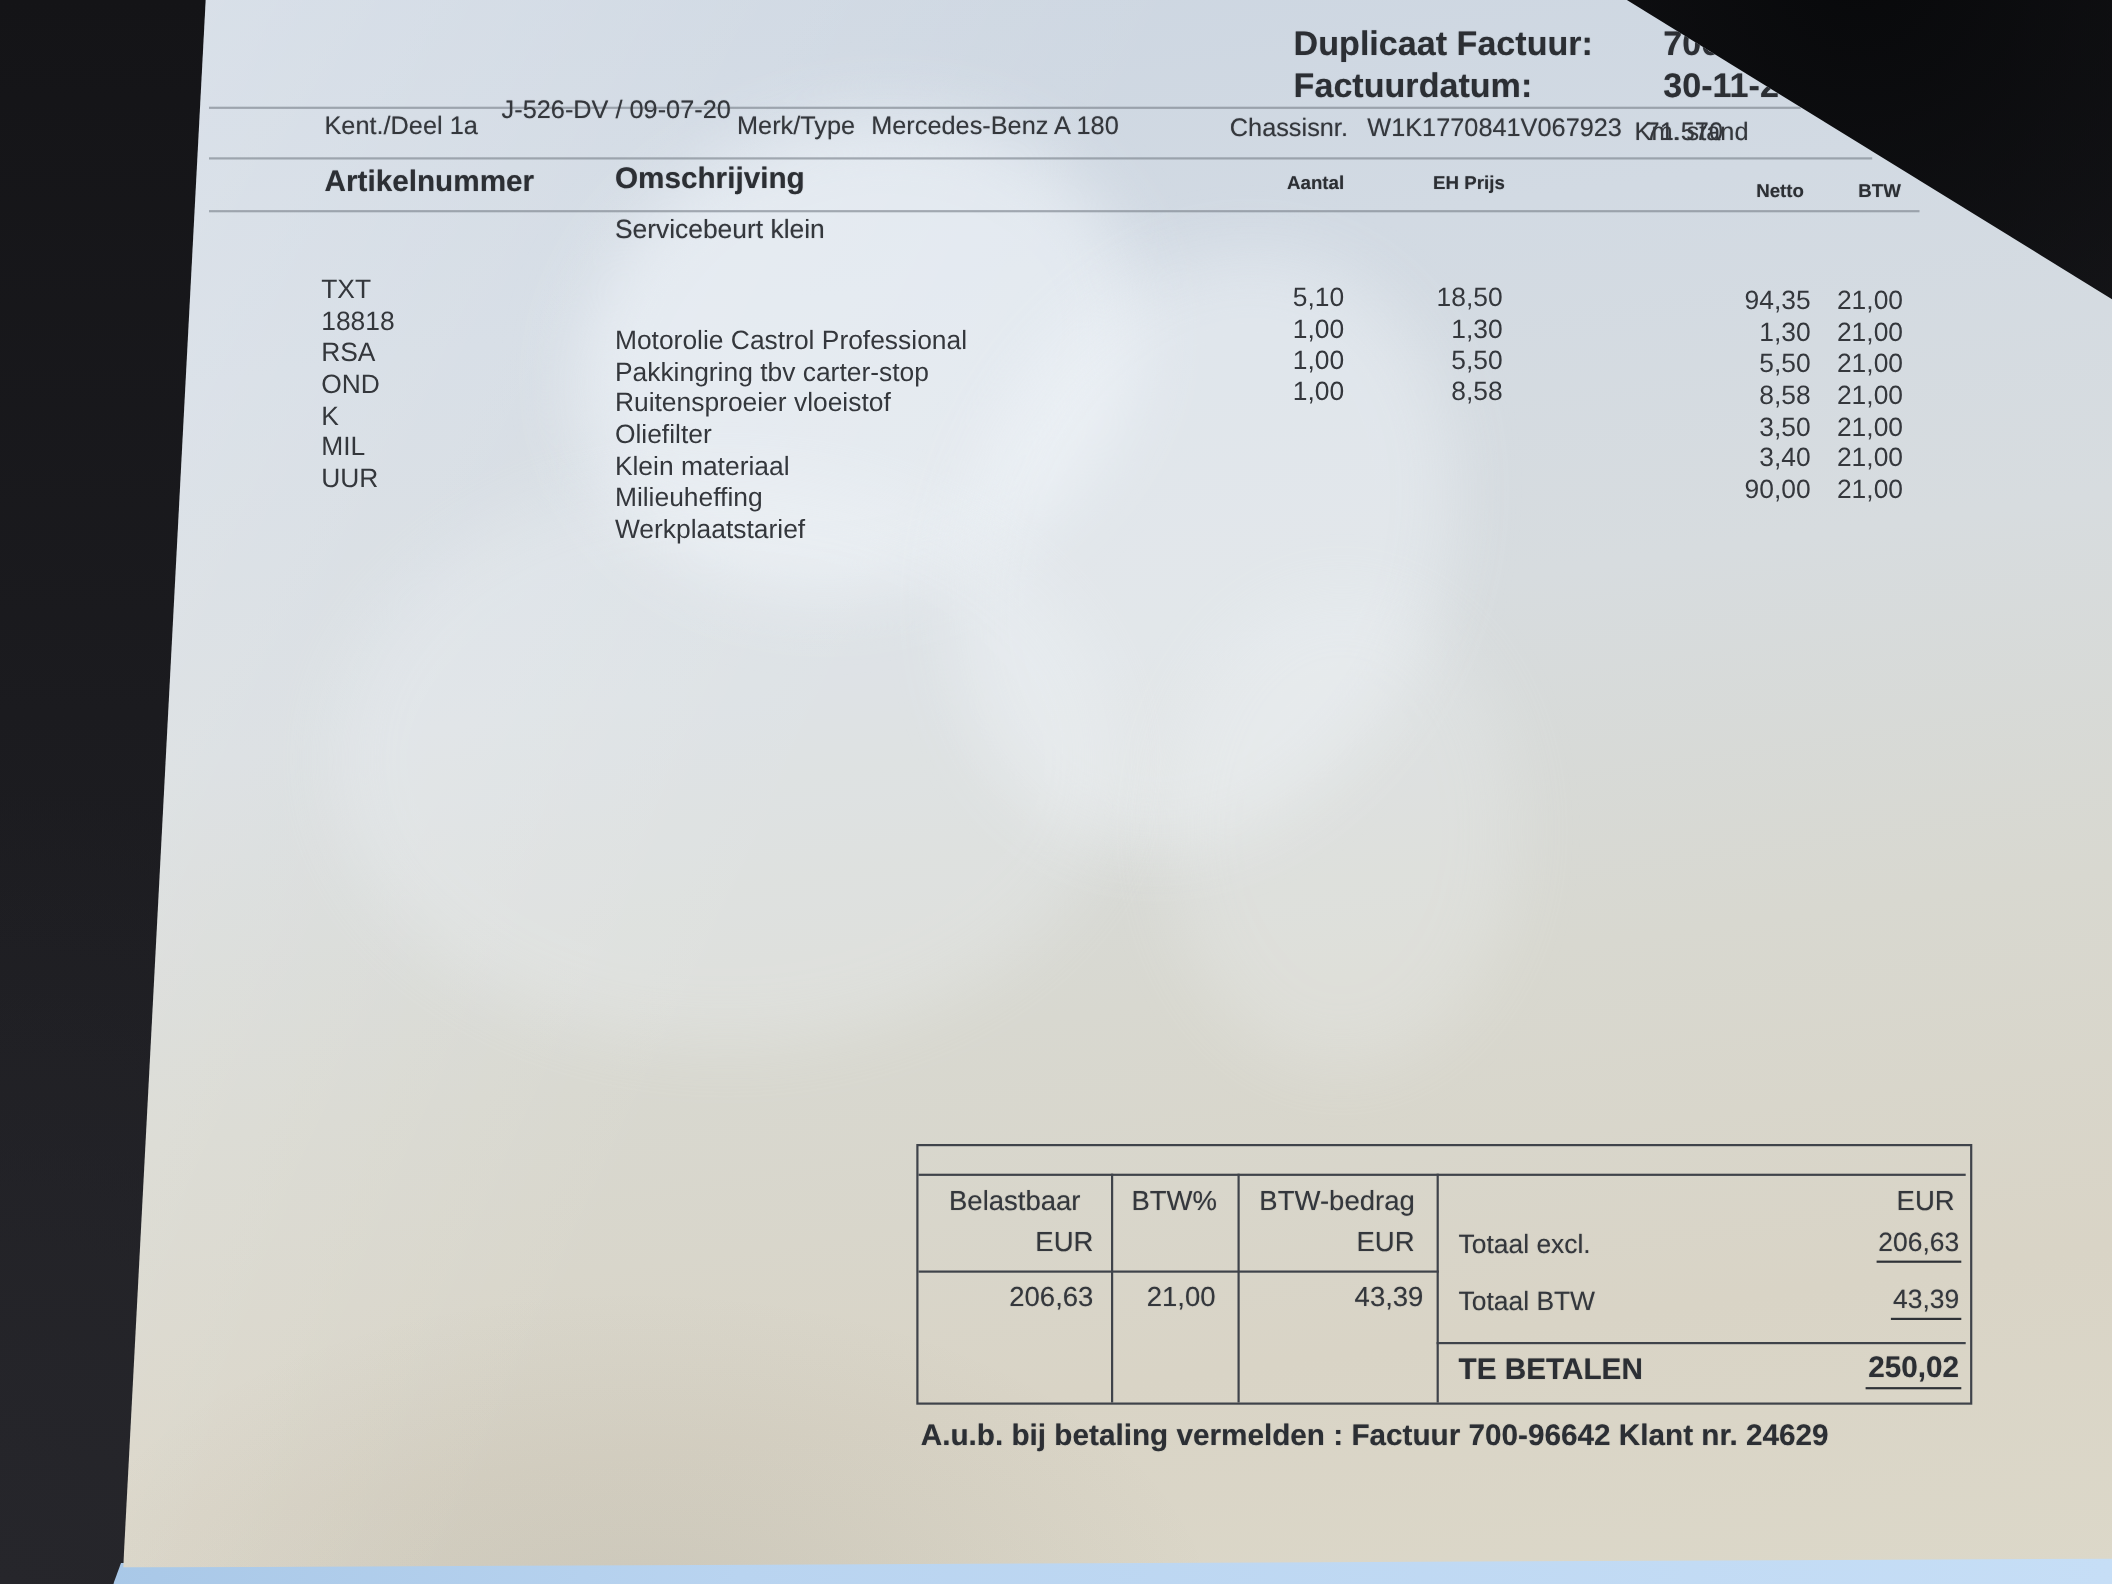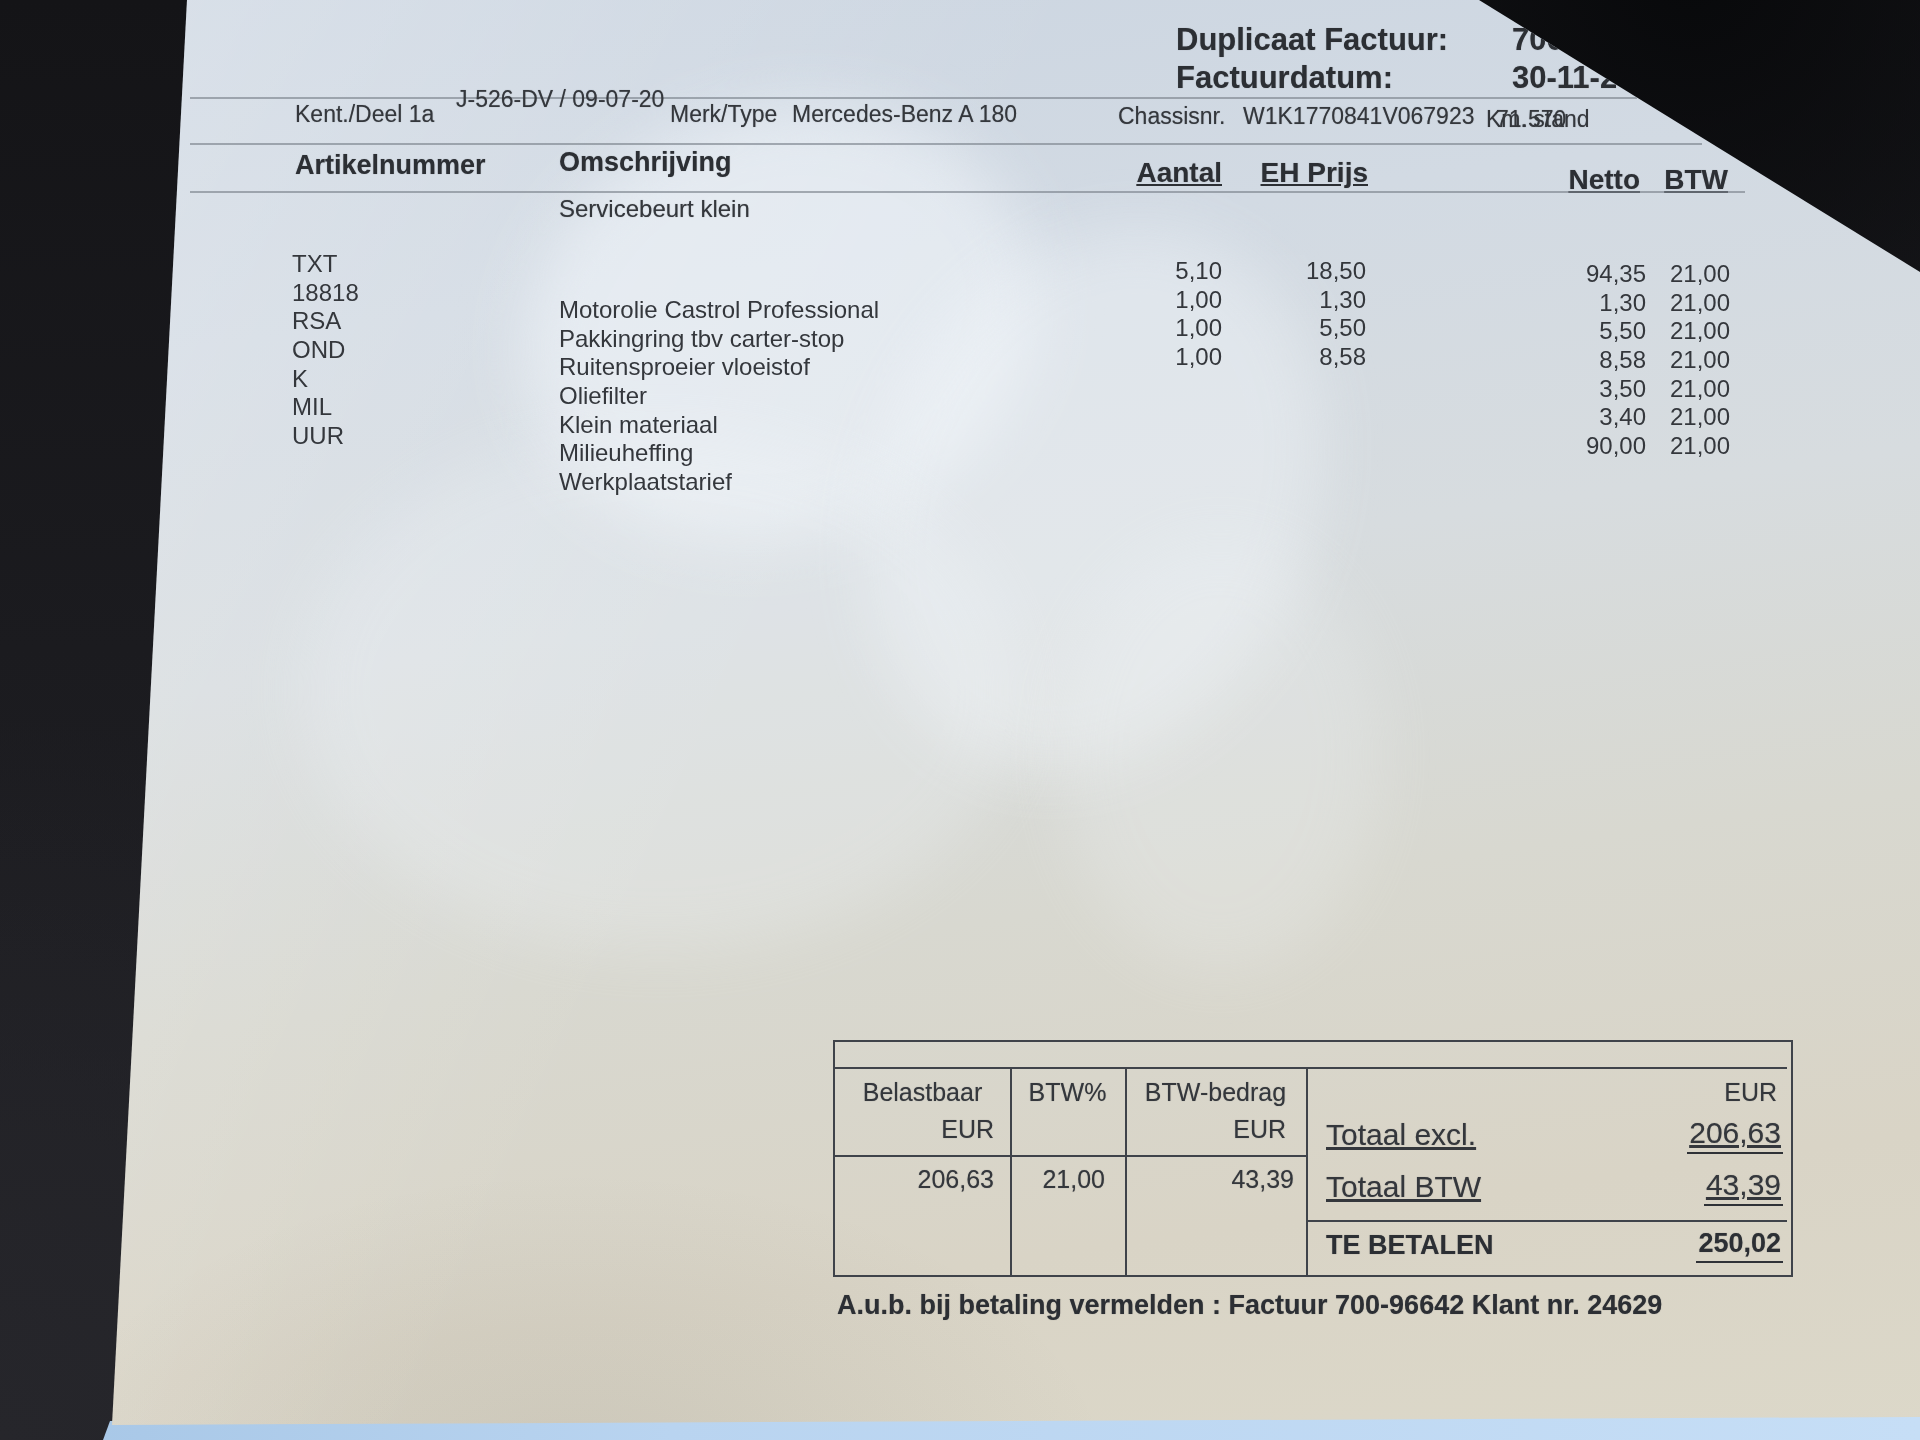--- a/index.html
+++ b/index.html
@@ -24,22 +24,22 @@
       linear-gradient(115deg, rgba(255,255,255,0.30) 0%, rgba(255,255,255,0) 42%),
       radial-gradient(ellipse 900px 520px at 30% 103%, rgba(73,70,64,0.10), rgba(73,70,64,0) 60%),
       linear-gradient(172deg,#cbd5e1 0%,#d2dae3 22%,#d7dcdf 42%,#d8d8d0 62%,#d9d4c6 82%,#dcd8c9 100%);
   }
   .wm{position:absolute;background:rgba(246,250,253,0.5);filter:blur(30px);border-radius:50%;}
   .content{position:absolute;inset:0;}
   .t{position:absolute;white-space:nowrap;text-shadow:0 0 1px rgba(52,55,60,.45);}
   .bold{font-weight:bold;color:#2c2f34;}
   .fs31{font-size:31px;}
   .fs27{font-size:27px;}
-  .fs26{font-size:30px;text-decoration:underline;}
-  .fs25{font-size:28px;text-decoration:underline;}
+  .fs26{font-size:24px;}
+  .fs25{font-size:17px;}
   .fs24{font-size:24px;}
   .fs23{font-size:23px;}
   .rule{position:absolute;height:2px;background:rgba(124,132,142,0.65);}
   .num{text-align:right;}
   .item-row{position:absolute;left:0;width:1920px;height:28px;font-size:24px;}
   .item-row span{position:absolute;white-space:nowrap;}
   .c-article{left:292px;top:0;}
   .c-desc{left:559px;top:0;margin-top:46px;}
   .c-qty{left:1060px;width:162px;top:7px;text-align:right;}
   .c-price{left:1210px;width:156px;top:7px;text-align:right;}

